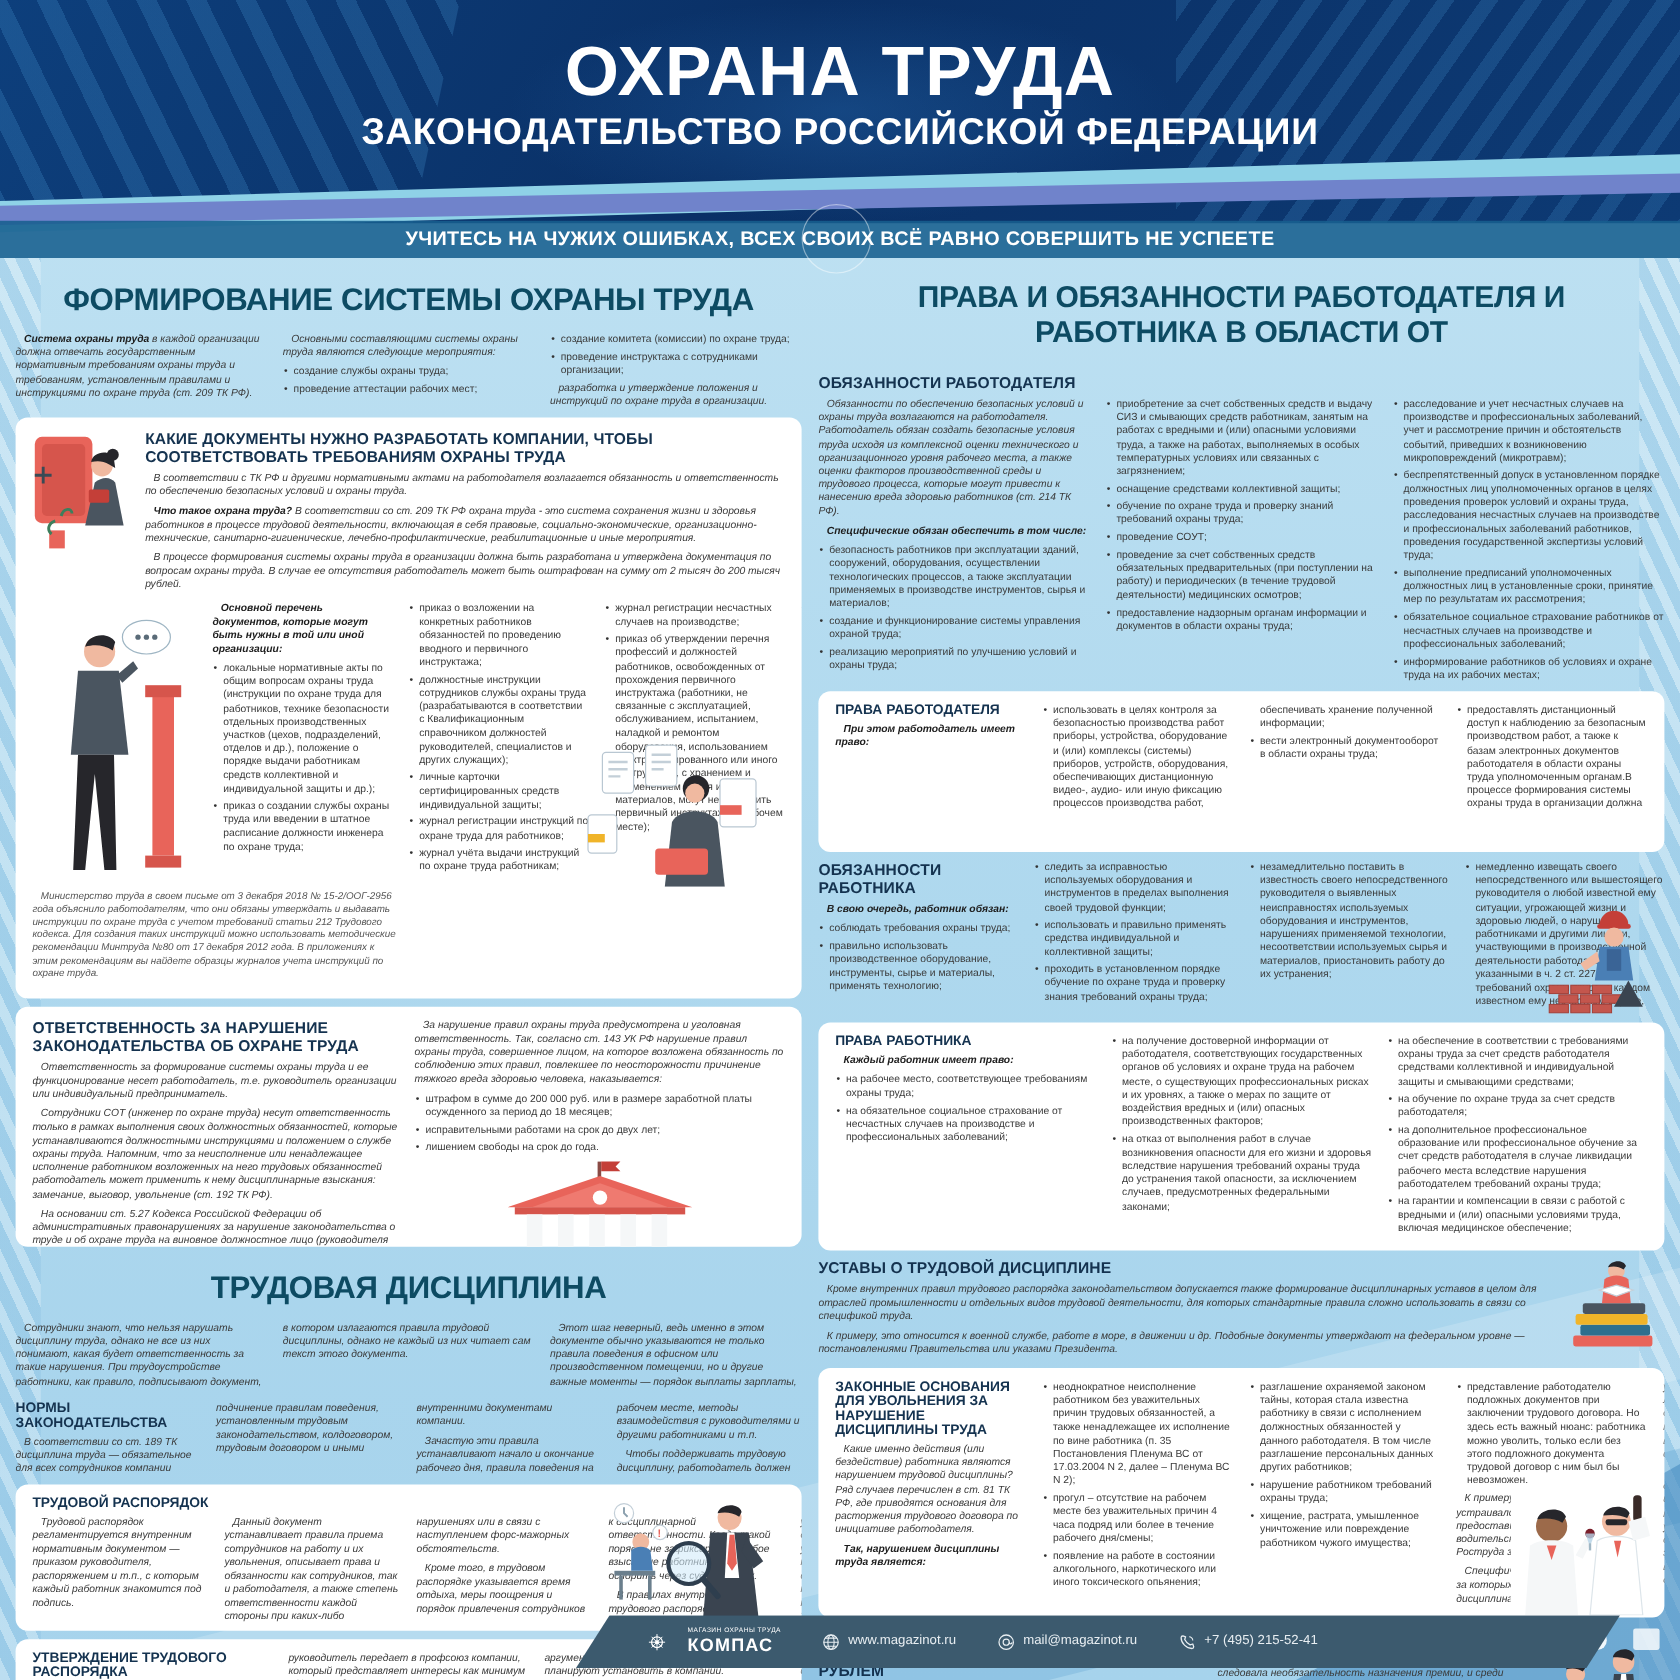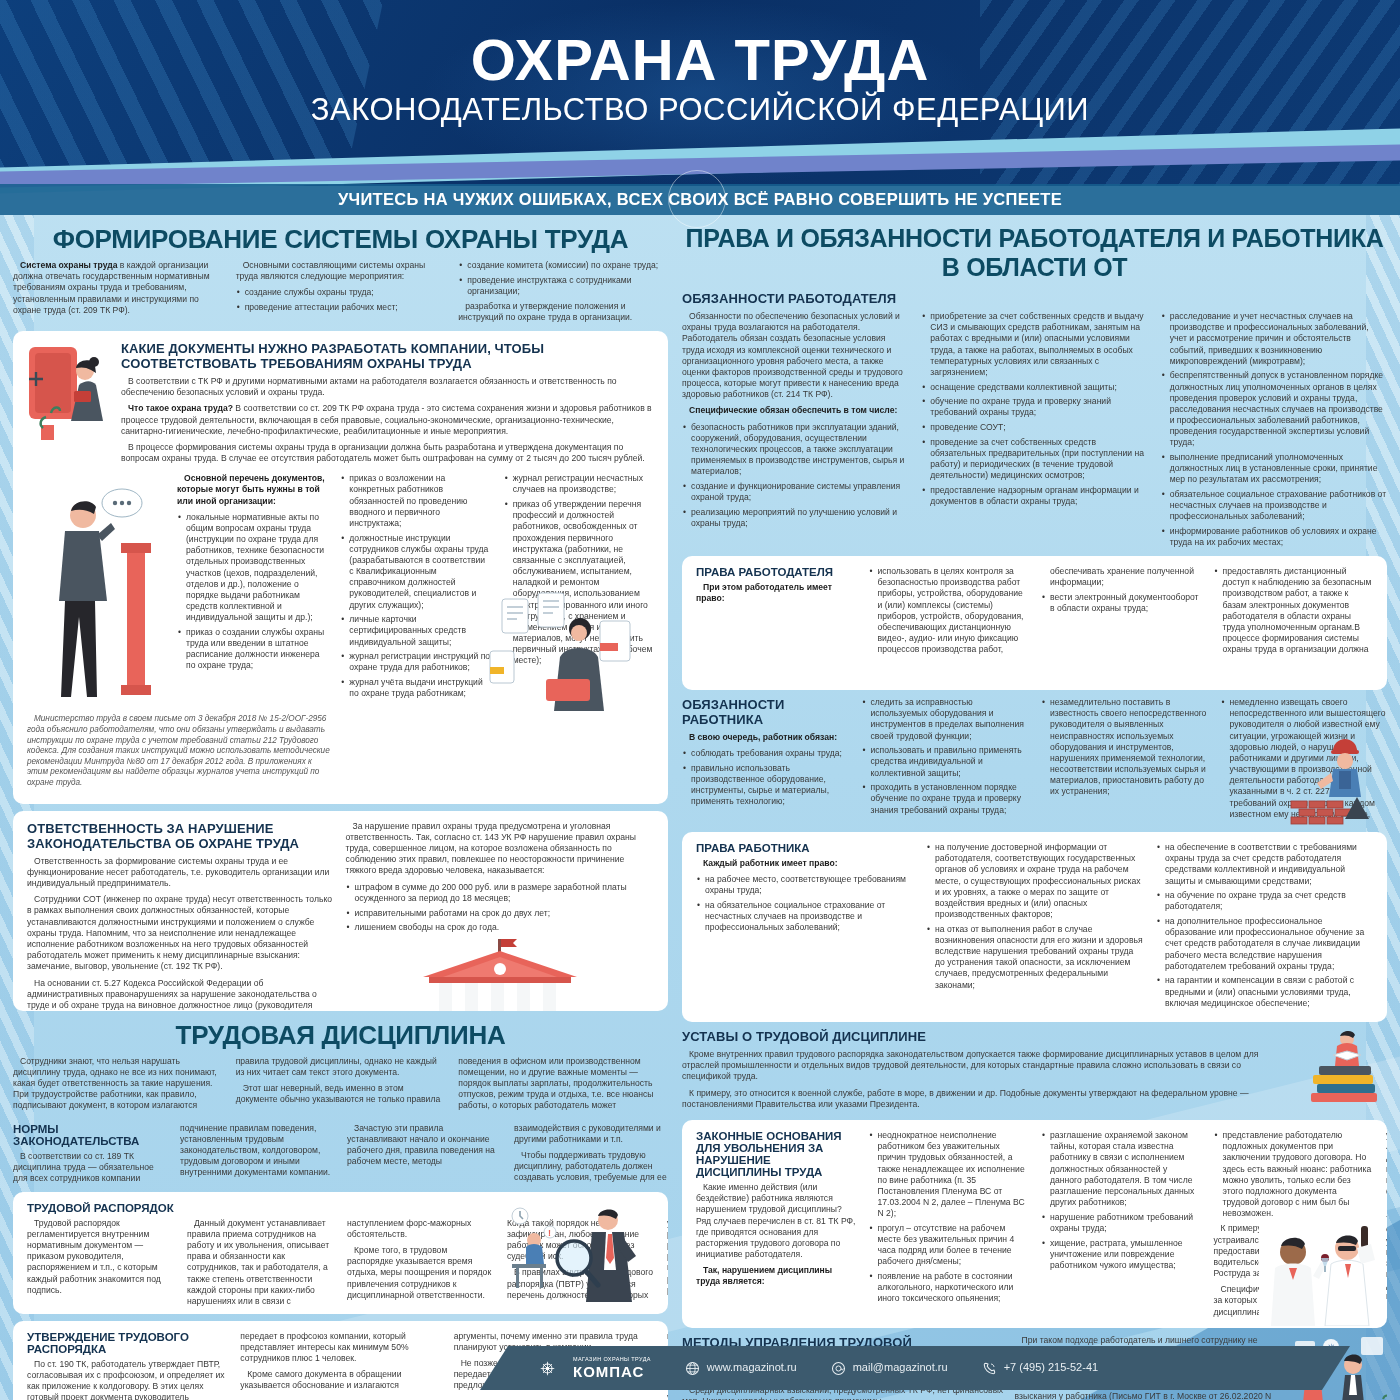--- a/index.html
+++ b/index.html
@@ -10,46 +10,46 @@
   .hdr{position:absolute;top:0;left:0;width:100%;height:186px;
     background:linear-gradient(120deg,#0d3f7c 0%,#0a3066 45%,#0d3a74 100%);overflow:hidden;}
   .hdr .diag1{position:absolute;top:-40px;left:-60px;width:420px;height:300px;
     background:repeating-linear-gradient(55deg,rgba(70,150,210,.25) 0 14px,transparent 14px 34px);transform:skewX(-12deg);}
   .hdr .diag2{position:absolute;top:-30px;right:-40px;width:460px;height:280px;
     background:repeating-linear-gradient(-55deg,rgba(70,150,210,.22) 0 12px,transparent 12px 30px);}
   .hdr .glow{position:absolute;top:0;left:30%;width:40%;height:100%;background:radial-gradient(ellipse at center,rgba(40,110,180,.35),transparent 70%);}
   .hdr-title{position:absolute;top:26px;left:0;width:100%;text-align:center;color:#fff;
     font-size:58px;font-weight:800;letter-spacing:1px;margin:0;}
   .hdr-sub{position:absolute;top:92px;left:0;width:100%;text-align:center;color:#fff;
-    font-size:31px;font-weight:400;letter-spacing:.5px;margin:0;}
+    font-size:31px;font-weight:700;letter-spacing:.5px;margin:0;}
   .ribbon-cyan{position:absolute;top:148px;left:-40px;width:1480px;height:26px;background:#8fd2e7;transform:rotate(-1.6deg);}
   .ribbon-purple{position:absolute;top:158px;left:-40px;width:1480px;height:16px;background:#7083cb;transform:rotate(-1.1deg);}
   .tagline{position:absolute;top:184px;left:0;width:100%;height:31px;background:rgba(23,95,142,.88);
     display:flex;align-items:center;justify-content:center;}
   .tagline span{color:#fff;font-weight:700;font-size:16.5px;letter-spacing:.3px;}
   .tag-circle{position:absolute;top:170px;left:668px;width:56px;height:56px;border:1px solid rgba(255,255,255,.45);border-radius:50%;}
   
   .edge-l,.edge-r{position:absolute;top:215px;bottom:0;width:34px;
     background:repeating-linear-gradient(65deg,rgba(255,255,255,.25) 0 8px,rgba(120,180,220,.25) 8px 18px);}
   .edge-l{left:0;} .edge-r{right:0;}
   .band1{position:absolute;left:-100px;bottom:90px;width:1700px;height:90px;background:rgba(255,255,255,.18);transform:rotate(-14deg);}
   .band2{position:absolute;left:-100px;bottom:-30px;width:1700px;height:60px;background:rgba(80,150,205,.25);transform:rotate(-14deg);}
   .corner-br{position:absolute;right:0;bottom:0;width:320px;height:180px;background:#3f86bd;opacity:.55;
     clip-path:polygon(100% 0,100% 100%,0 100%);}
   
   .main{position:absolute;top:222px;left:13px;width:1374px;display:flex;gap:14px;}
   .colL{width:655px;flex:none;display:flex;flex-direction:column;gap:7px;}
   .colR{width:705px;flex:none;display:flex;flex-direction:column;gap:7px;}
-  .big-title{margin:2px;text-align:center;color:#0d4b63;font-weight:800;font-size:26px;letter-spacing:-.3px;}
+  .big-title{margin:12px;text-align:center;color:#0d4b63;font-weight:800;font-size:26px;letter-spacing:-.3px;}
   .big-title.rt{font-size:25px;}
   .card{background:#fff;border-radius:10px;padding:10px 14px;box-sizing:border-box;overflow:hidden;}
   .sec{overflow:hidden;}
   h3{margin:0 0 5px;color:#14324f;font-size:13px;font-weight:800;letter-spacing:.1px;}
   h4{margin:0 0 4px;color:#14324f;font-size:11.5px;font-weight:800;}
-  p{margin:0 0 5px;font-size:8.6px;line-height:1.3;color:#3a3a3a;text-indent:7px;}
+  p{margin:0 0 5px;font-size:8.6px;line-height:1.3;color:#3a3a3a;text-indent:7px;font-style:italic;}
   p.b,b{color:#1d1d1d;font-weight:700;}
   ul{list-style:none;margin:0 0 4px;padding:0;}
   li{position:relative;padding-left:9px;margin:0 0 3.5px;font-size:8.6px;line-height:1.3;color:#3a3a3a;
      break-inside:avoid-column;}
   li::before{content:"•";position:absolute;left:1px;top:0;color:#333;}
   .cols{column-gap:13px;column-fill:auto;}
   .c3{column-count:3;}
   .c4{column-count:4;}
   .foot-note p{font-size:8.2px;font-style:italic;color:#555;}
   .row{display:flex;gap:10px;}

